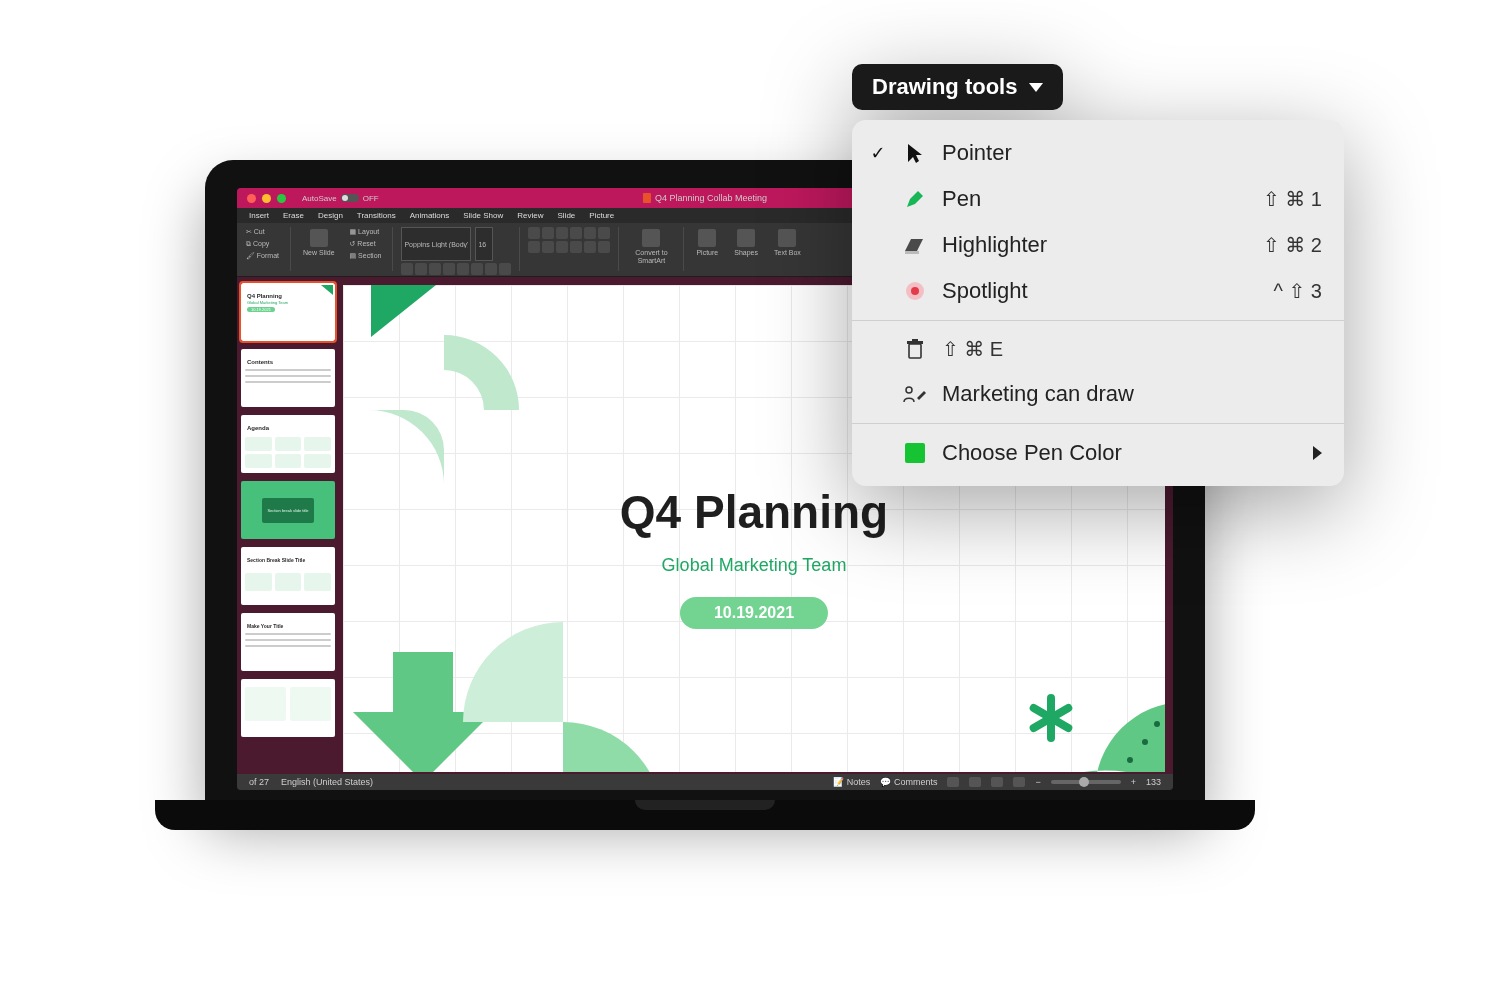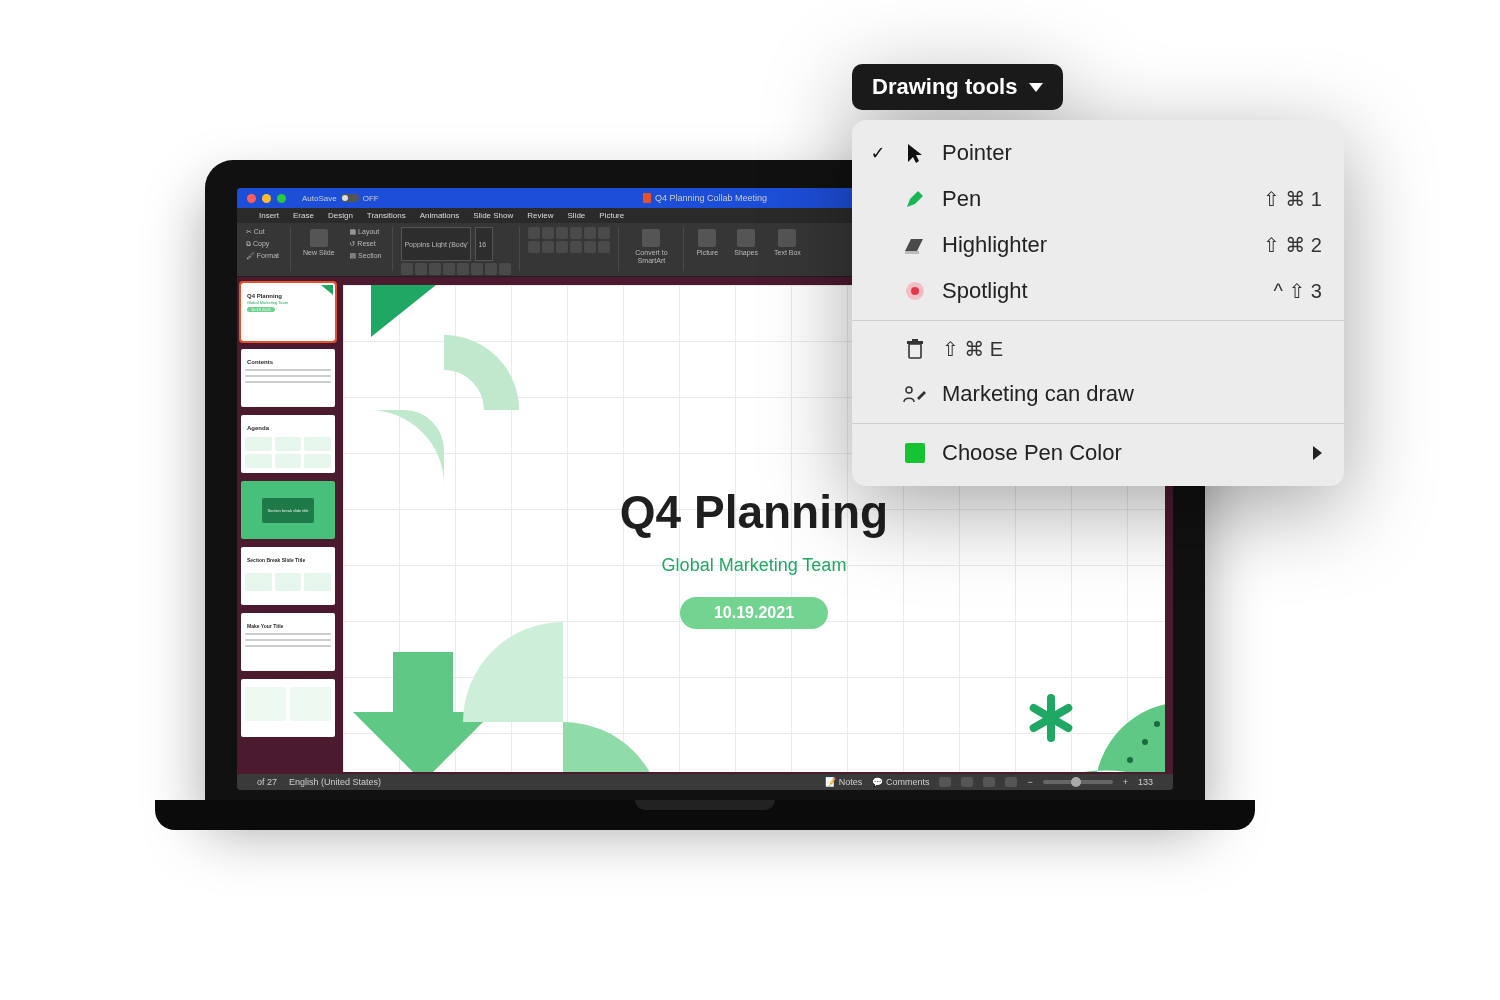--- a/index.html
+++ b/index.html
@@ -52,30 +52,30 @@
     border-radius: 0 0 10px 10px;
   }
 
   
   .traffic-lights { display: flex; gap: 6px; padding: 6px 10px; align-items: center; }
   .tl { width: 9px; height: 9px; border-radius: 50%; }
   .tl.red { background:#ff5f57; } .tl.yel { background:#febc2e; } .tl.grn { background:#28c840; }
 
   .titlebar {
     display: flex; align-items: center; font-size: 8px; color: #ccc;
-    background:#1d4ed8; height: 20px; position: relative;
+    background:#be185d; height: 20px; position: relative;
   }
   .autosave { display:flex; align-items:center; gap:4px; margin-left:6px; }
   .autosave .pill { width:18px; height:8px; background:#555; border-radius:4px; position:relative; }
   .autosave .pill::after{content:"";position:absolute;left:1px;top:1px;width:6px;height:6px;background:#ddd;border-radius:50%;}
   .doc-title { position:absolute; left:50%; transform:translateX(-50%); display:flex; align-items:center; gap:4px; font-size:9px; }
   .doc-title .ico { width:8px;height:10px;background:#e8522b;border-radius:1px; }
 
   .menubar {
-    display:flex; gap:14px; padding:3px 22px; font-size:8px; color:#ddd; background:#2a2a2a;
+    display:flex; gap:14px; padding:3px 12px; font-size:8px; color:#ddd; background:#2a2a2a;
   }
   .tellme{color:#888;margin-left:auto;white-space:nowrap;}
 
   .ribbon {
     display:flex; align-items:flex-start; gap:8px; padding:4px 6px; background:#363636; height:54px;
     font-size:7px; color:#bbb; border-bottom:1px solid #1e1e1e;
   }
   .ribbon .grp { display:flex; flex-direction:column; gap:2px; }
   .ribbon .sep { width:1px; height:44px; background:#4a4a4a; }
   .ribbon .btn { padding:1px 3px; border-radius:2px; white-space:nowrap; }
@@ -122,21 +122,21 @@
   .shape{position:absolute;}
   .shape.tri-tl{left:28px;top:-4px;}
   .shape.arc-tl{left:26px;top:50px;}
   .shape.arc-bl{left:120px;bottom:-50px;}
   .shape.arrow-bl{left:10px;bottom:-10px;}
   .shape.ast{right:86px;bottom:26px;}
   .shape.arc-br{right:-20px;bottom:-20px;}
 
   
   .statusbar{
-    display:flex;align-items:center;gap:12px;padding:2px 20px;
+    display:flex;align-items:center;gap:12px;padding:2px 12px;
     background:#3a3a3a;color:#cfcfcf;font-size:9px;height:16px;
   }
   .statusbar .right{margin-left:auto;display:flex;align-items:center;gap:10px;}
   .zoomslider{width:70px;height:4px;background:#666;border-radius:2px;position:relative;}
   .zoomslider::after{content:"";position:absolute;left:40%;top:-3px;width:10px;height:10px;background:#aaa;border-radius:50%;}
   .sicon{width:12px;height:10px;background:#555;border-radius:2px;}
 
   
   .popover {
     position:absolute; left:852px; top:64px; width:492px;

